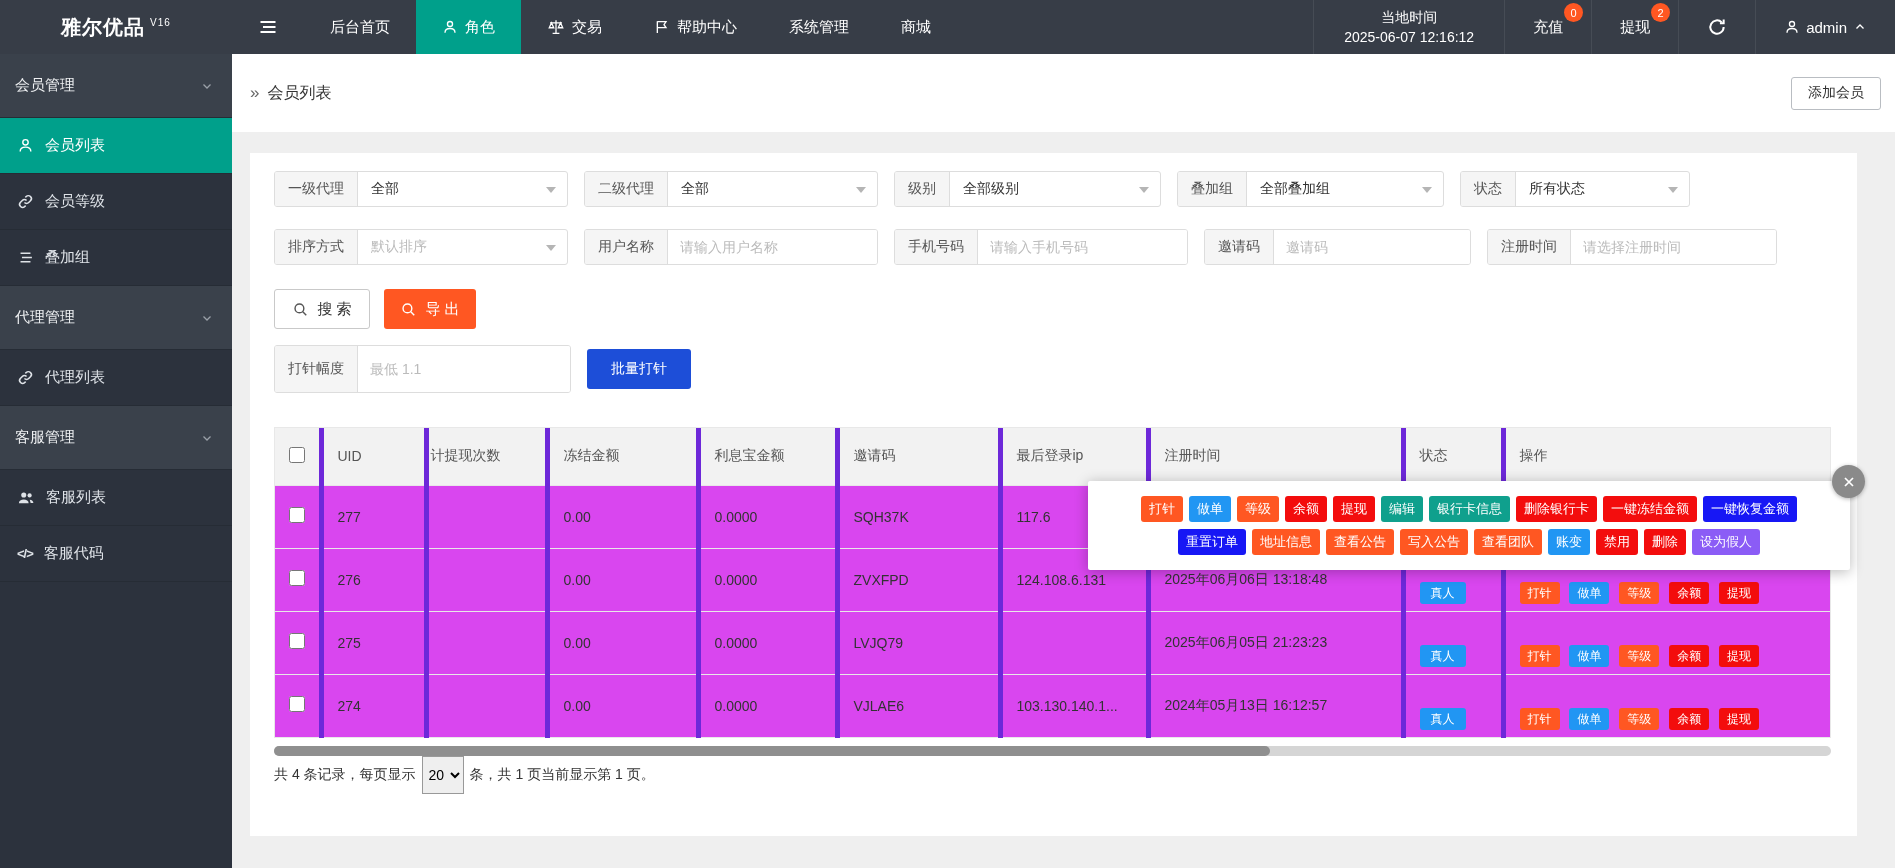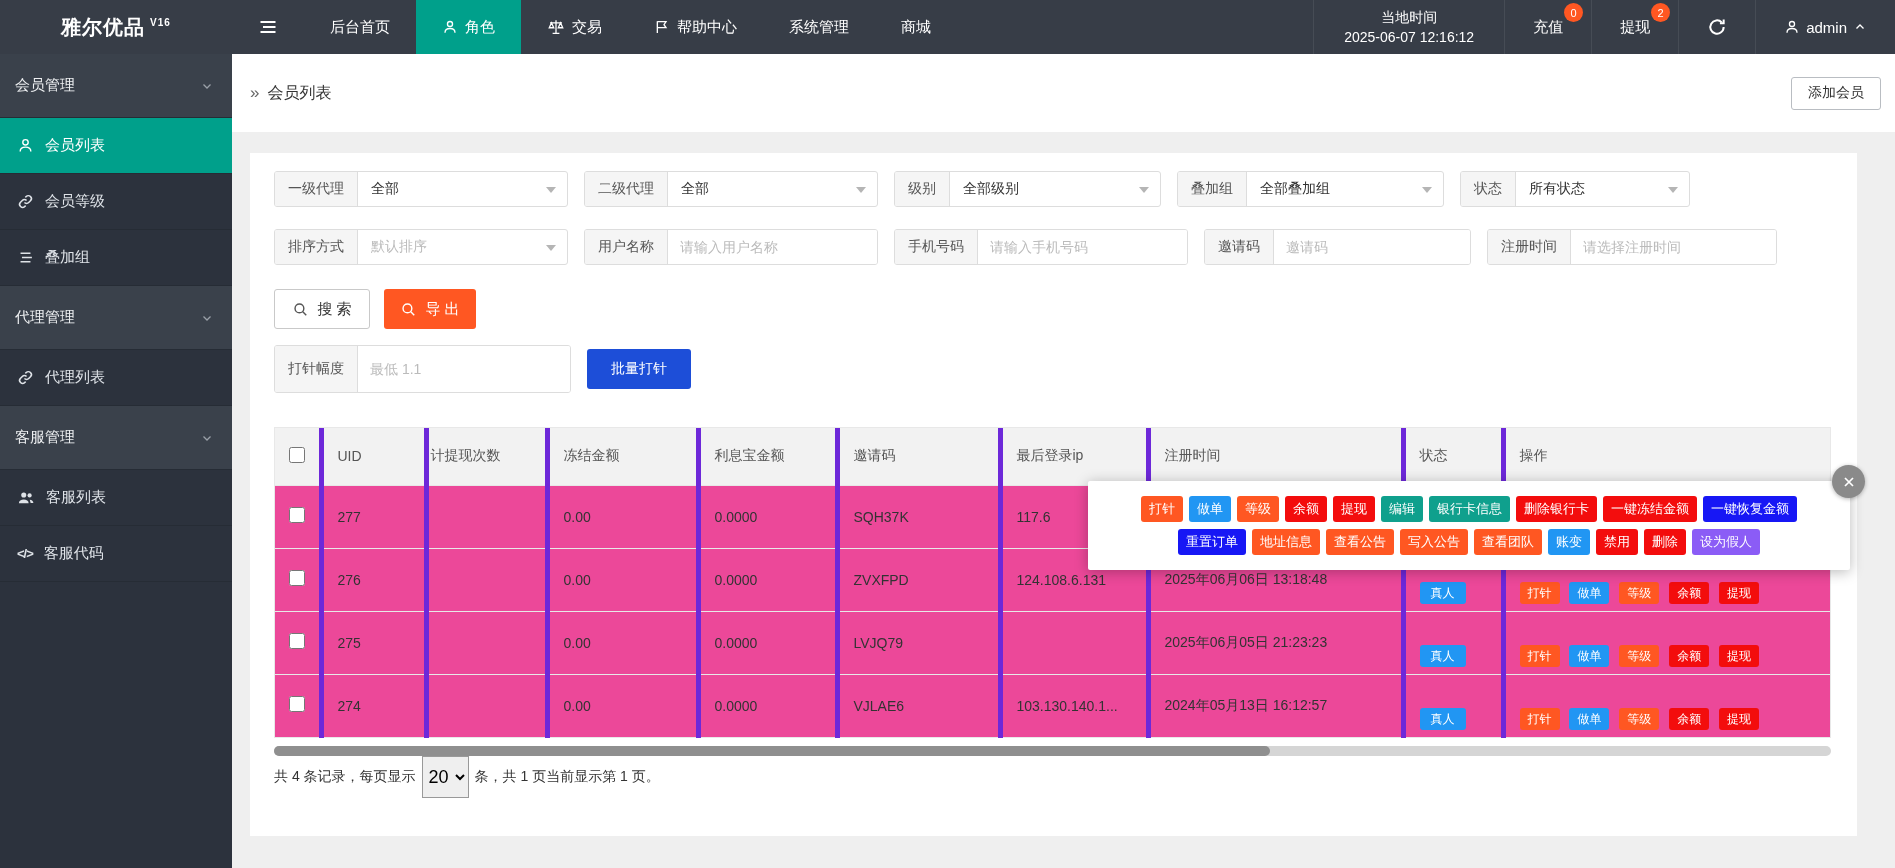--- a/index.html
+++ b/index.html
@@ -3,21 +3,21 @@
 <meta charset="utf-8">
 <style>
   * { margin:0; padding:0; box-sizing:border-box; }
   html,body { width:1895px; height:868px; overflow:hidden; }
   body { font-family:"Liberation Sans","DejaVu Sans",sans-serif; background:#efefef; color:#333; }
   .page { position:relative; width:1895px; height:868px; }
 
   
   .topbar { position:absolute; left:0; top:0; width:1895px; height:54px; background:#373d47; display:flex; align-items:stretch; color:#fff; z-index:30; }
   .logo { width:232px; display:flex; align-items:center; justify-content:center; font-size:20px; font-weight:bold; letter-spacing:1px; }
-  .logo sup { font-size:10px; font-weight:bold; margin-left:5px; transform:translateY(-5px); }
+  .logo sup { font-size:10px; font-weight:normal; margin-left:5px; transform:translateY(-5px); }
   .nav-toggle { display:flex; align-items:center; padding:0 26px; cursor:pointer; }
   .topnav { display:flex; align-items:stretch; }
   .topnav .nav-item { display:flex; align-items:center; gap:7px; padding:0 26px; font-size:15px; cursor:pointer; }
   .topnav .nav-item.active { background:#00a08b; }
   .topbar-right { margin-left:auto; display:flex; align-items:stretch; }
   .time-block { display:flex; flex-direction:column; justify-content:center; align-items:center; padding:0 30px; border-left:1px solid rgba(255,255,255,.08); font-size:14px; line-height:20px; }
   .tb-btn { position:relative; display:flex; align-items:center; gap:6px; padding:0 28px; font-size:15px; border-left:1px solid rgba(255,255,255,.08); cursor:pointer; }
   .badge { position:absolute; top:3px; right:8px; min-width:19px; height:19px; border-radius:10px; background:#ff5722; color:#fff; font-size:11px; display:flex; align-items:center; justify-content:center; padding:0 4px; }
   .icon { display:inline-flex; }
   .icon svg { display:block; }
@@ -54,35 +54,35 @@
   .btn-search { width:96px; background:#fff; border-color:#c9c9c9; color:#333; }
   .btn-export { width:92px; background:#ff5722; color:#fff; }
   .btn-batch  { width:104px; background:#1d4ed8; color:#fff; font-size:14px; }
   .injectrow { display:flex; gap:16px; margin-bottom:34px; align-items:center; }
 
   
   .table-wrap { width:1557px; overflow:hidden; border:1px solid #e8e8e8; border-bottom:none; }
   table { border-collapse:collapse; table-layout:fixed; width:1920px; }
   th,td { border-right:5px solid #6d28d9; border-bottom:1px solid #e8e8e8; font-size:14px; text-align:left; padding:0 8px 0 14px; white-space:nowrap; overflow:hidden; }
   th { height:57px; background:#f2f2f2; color:#555; font-weight:normal; }
-  td { height:63px; color:#333; background:#ec4899; }
+  td { height:63px; color:#333; background:#d946ef; }
   col.c-check{width:46px;} col.c-uid{width:105px;} col.c-cnt{width:121px;} col.c-frozen{width:151px;} col.c-interest{width:139px;} col.c-invite{width:163px;} col.c-ip{width:148px;} col.c-reg{width:255px;} col.c-status{width:100px;} col.c-ops{width:692px;}
   .cell-check { text-align:center; padding:0; }
   .cell-check input { width:16px; height:16px; cursor:pointer; }
   .tag { display:inline-block; padding:4px 8px; border-radius:3px; color:#fff; font-size:12px; line-height:14px; white-space:nowrap; cursor:pointer;margin-top:27px; }
   .tag + .tag { margin-left:6px; }
   .status-tag { padding:4px 11px; cursor:default; }
   .c-orange{background:#ff5722;} .c-blue{background:#2196f3;text-align:center;} .c-red{background:#f30d0d;}
   .c-teal{background:#0fa08d;} .c-royal{background:#1717f5;} .c-green{background:#8b5cf6;}
 
   .hscroll { position:relative; width:1557px; height:10px; background:#d5d5d5; margin-top:8px; border-radius:5px; }
   .hscroll .thumb { position:absolute; left:0; top:0; height:10px; width:64%; background:#8f8f8f; border-radius:5px; cursor:pointer; }
 
   .pager { font-size:14px; color:#333; display:flex; align-items:center; gap:6px; }
-  .pager select { font-size:18px; padding:9px 2px; border:1px solid #999; font-family:inherit; }
+  .pager select { font-size:14px; padding:9px 2px; border:1px solid #999; font-family:inherit; }
 
   
   .popup-panel { position:absolute; left:838px; top:328px; width:762px; height:89px; background:#fff; box-shadow:0 2px 14px rgba(0,0,0,.28); border-radius:2px; display:flex; flex-direction:column; justify-content:center; gap:7px; z-index:10; }
   .popup-row { display:flex; justify-content:center; gap:6px; }
   .ptag { display:inline-block; padding:5px 8px; border-radius:3px; color:#fff; font-size:13px; line-height:16px; white-space:nowrap; cursor:pointer; }
   .popup-close { position:absolute; left:1582px; top:312px; width:33px; height:33px; border-radius:50%; background:#8a8a8a; display:flex; align-items:center; justify-content:center; cursor:pointer; z-index:11; box-shadow:0 1px 4px rgba(0,0,0,.3); }
 </style>
 </head>
 <body>
 

